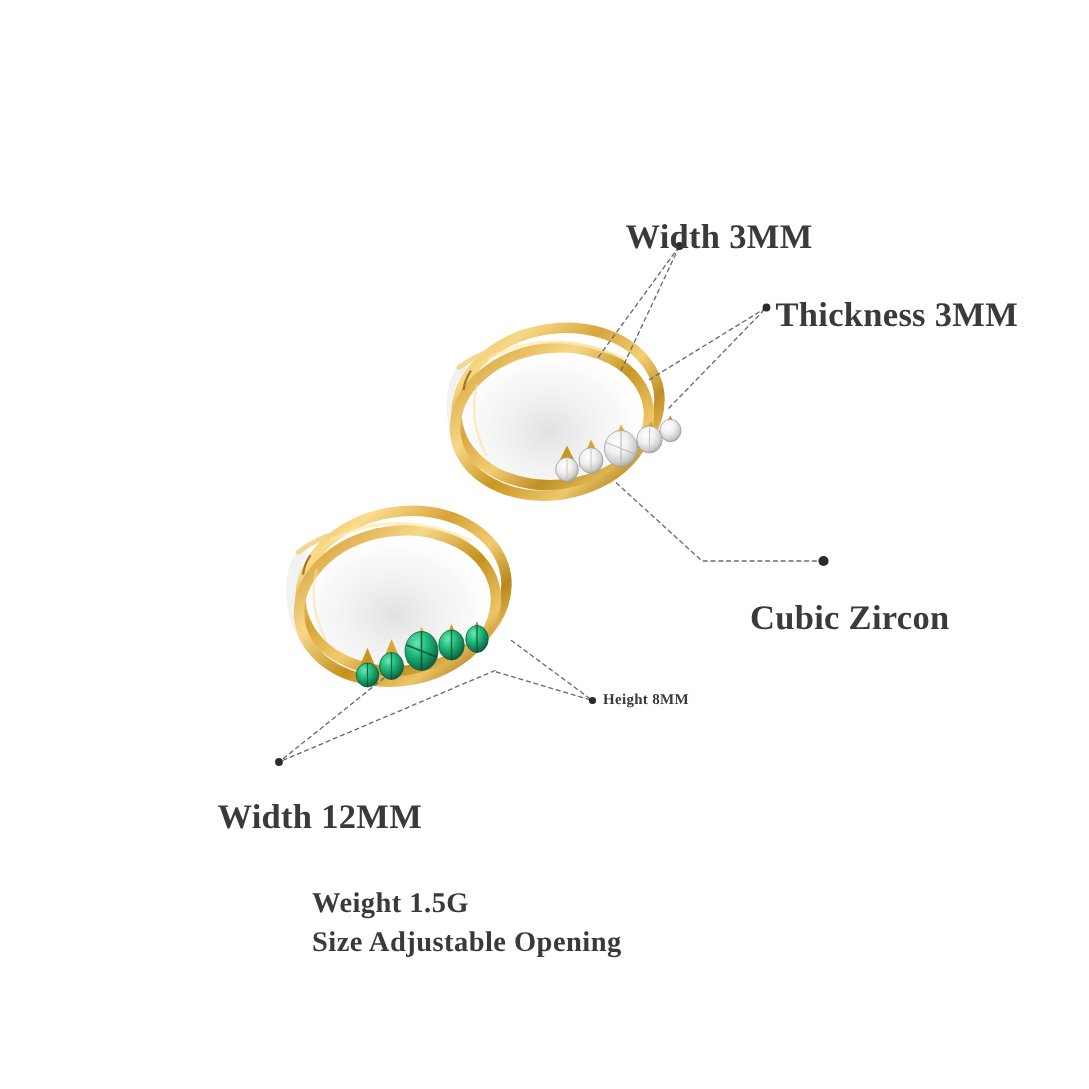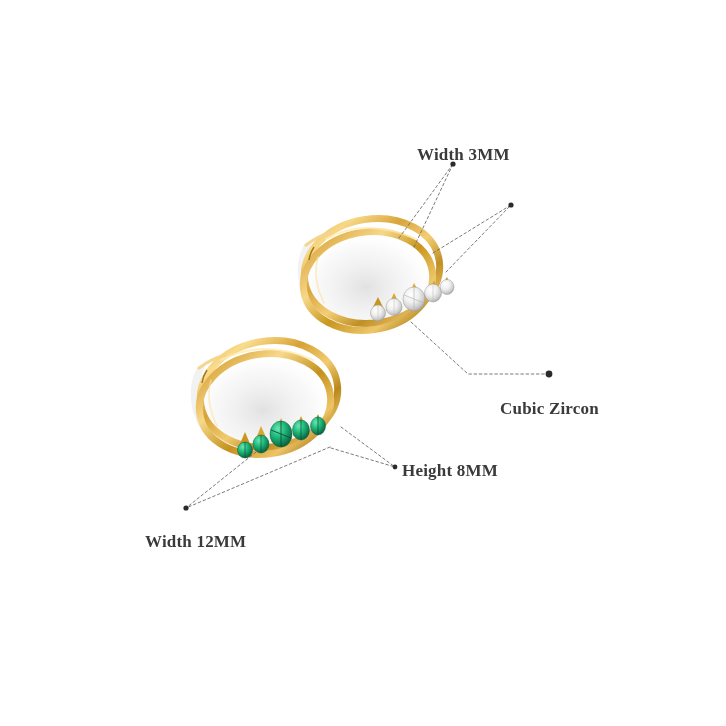--- a/index.html
+++ b/index.html
@@ -18,22 +18,22 @@
 
   
   .label {
     position: absolute;
     color: #3a3a3a;
     font-family: "Liberation Serif", "DejaVu Serif", serif;
     font-weight: bold;
     white-space: nowrap;
     letter-spacing: 0.2px;
   }
-  .label-lg { font-size: 17px; }
-  .label-sm { font-size: 17px; }
+  .label-lg { font-size: 23px; }
+  .label-sm { font-size: 10px; }
 
   .spec-line {
     position: absolute;
     color: #3a3a3a;
     font-family: "Liberation Serif", "DejaVu Serif", serif;
     font-weight: bold;
     font-size: 19px;
     white-space: nowrap;
     letter-spacing: 0.3px;
   }
@@ -201,18 +201,21 @@
       <circle cx="549" cy="374" r="3.4" fill="#2b2b2b"></circle>
       <path d="M341 427 L395 467" fill="none" stroke="#6b6b6b" stroke-width="0.9" stroke-dasharray="2.6 2.6" stroke-linecap="round"></path>
       <path d="M331 448 L395 467" fill="none" stroke="#6b6b6b" stroke-width="0.9" stroke-dasharray="2.6 2.6" stroke-linecap="round"></path>
       <circle cx="395" cy="467" r="2.4" fill="#2b2b2b"></circle>
       <path d="M256 452 L186 508" fill="none" stroke="#6b6b6b" stroke-width="0.9" stroke-dasharray="2.6 2.6" stroke-linecap="round"></path>
       <path d="M330 447 L186 508" fill="none" stroke="#6b6b6b" stroke-width="0.9" stroke-dasharray="2.6 2.6" stroke-linecap="round"></path>
       <circle cx="186" cy="508" r="2.6" fill="#2b2b2b"></circle>
     </svg>
 
   <div class="label label-lg" style="left: 417px; top: 145px;">Width 3MM</div>
+  <div class="label label-lg" style="left: 517px; top: 197px;">Thickness 3MM</div>
   <div class="label label-lg" style="left: 500px; top: 353px; margin-top: 46px;">Cubic Zircon</div>
   <div class="label label-sm" style="left: 402px; top: 461px;">Height 8MM</div>
   <div class="label label-lg" style="left: 145px; top: 512px; margin-top: 20px;">Width 12MM</div>
 
+  <div class="spec-line" style="left: 208px; top: 592px;">Weight 1.5G</div>
+  <div class="spec-line" style="left: 208px; top: 618px;">Size Adjustable Opening</div>
 
 </div>
 
 </body></html>

